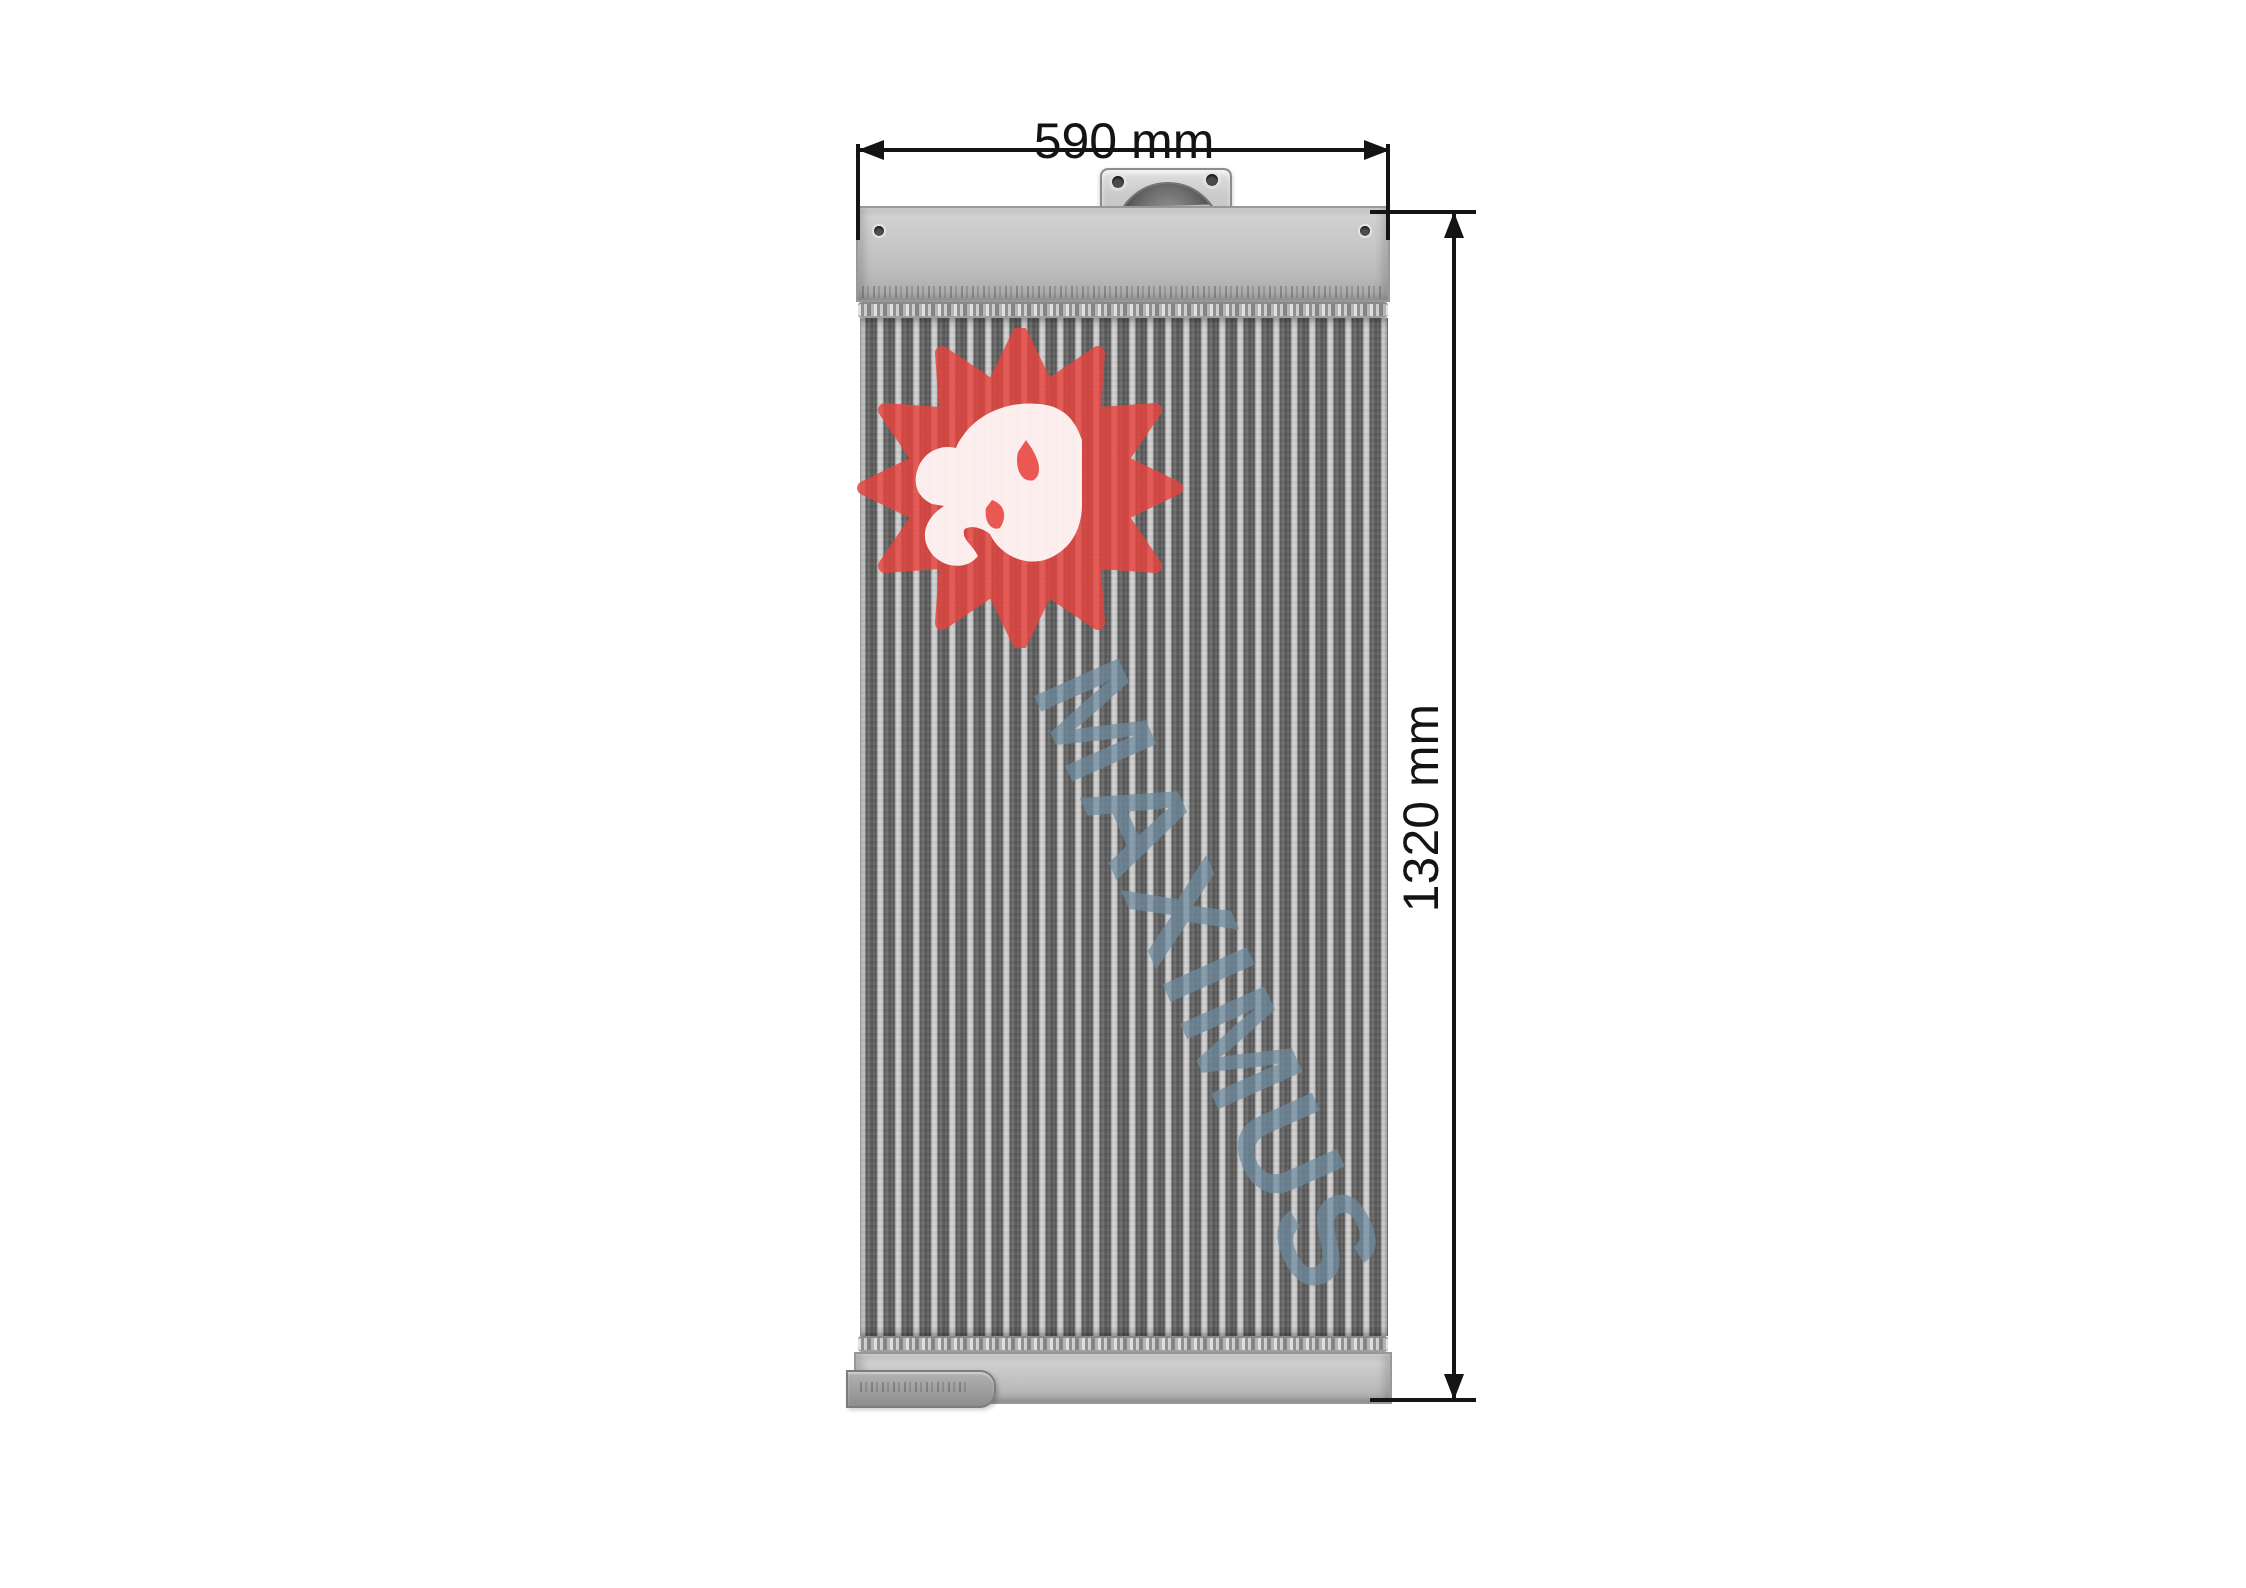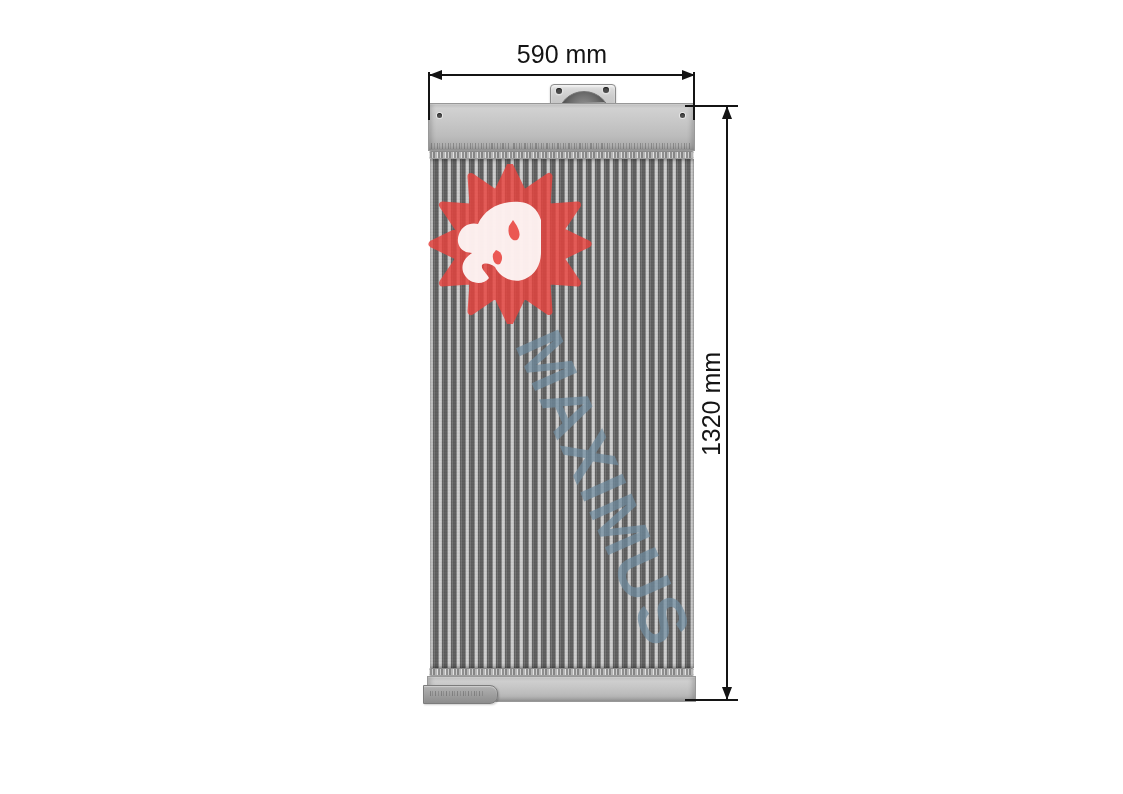--- a/index.html
+++ b/index.html
@@ -122,21 +122,21 @@
       <polygon points="162,80 134.2,93.5 151.5,119 120.8,116.8 123,147.5 97.5,130.2 84,158 70.5,130.2 45,147.5 47.2,116.8 16.5,119 33.8,93.5 6,80 33.8,66.5 16.5,41 47.2,43.2 45,12.5 70.5,29.8 84,2 97.5,29.8 123,12.5 120.8,43.2 151.5,41 134.2,66.5" style="fill:var(--logo-red);stroke:var(--logo-red);stroke-width:7;stroke-linejoin:round;opacity:.82"></polygon>
       <path d="M94,38 C74,36 58,46 52,60 C44,58 36,62 33,70 C30,78 33,85 40,88 L46,89 C38,94 34,102 38,110 C43,120 57,122 63,114 C60,108 55,106 56,101 C59,98 65,100 69,103 C74,114 88,120 99,115 C110,110 115,100 115,88 L115,56 C111,44 104,39 94,38 Z" style="fill:#ffffff;opacity:.9"></path>
       <path d="M87,56 C93,64 96,72 91,76 C85,78 81,70 83,62 Z" style="fill:var(--logo-red);opacity:.88"></path>
       <path d="M70,86 C76,88 78,94 74,100 C69,102 66,96 67,90 Z" style="fill:var(--logo-red);opacity:.88"></path>
     </svg>
 
     <div class="watermark">MAXIMUS</div>
   </div>
 
   <div>
-    <div class="dim-label" style="left:430px;top:40px;width:264px;">590 mm</div>
+    <div class="dim-label" style="left:430px;top:57px;width:264px;">590 mm</div>
     <div class="dim-line" style="left:428px;top:72px;width:2px;height:48px;"></div>
     <div class="dim-line" style="left:693px;top:72px;width:2px;height:48px;"></div>
     <div class="dim-line" style="left:429px;top:74px;width:265px;height:2px;"></div>
     <div class="arr arr-left" style="left:429px;top:70px;"></div>
     <div class="arr arr-right" style="left:682px;top:70px;"></div>
   </div>
 
   <div>
     <div class="dim-label" style="left:602px;top:389px;width:220px;height:30px;transform:rotate(-90deg);">1320 mm</div>
     <div class="dim-line" style="left:685px;top:105px;width:53px;height:2px;"></div>

